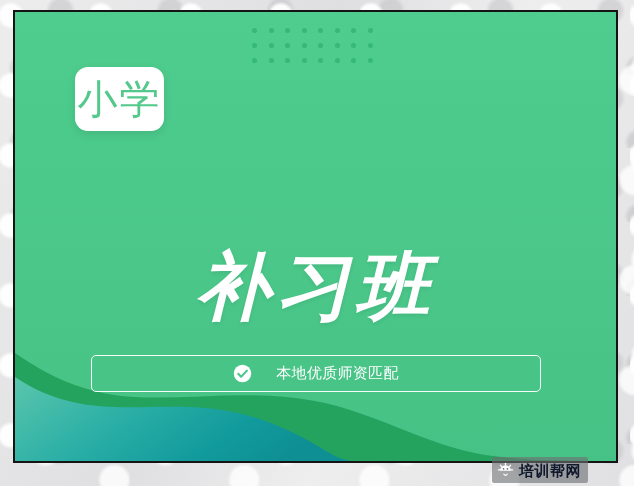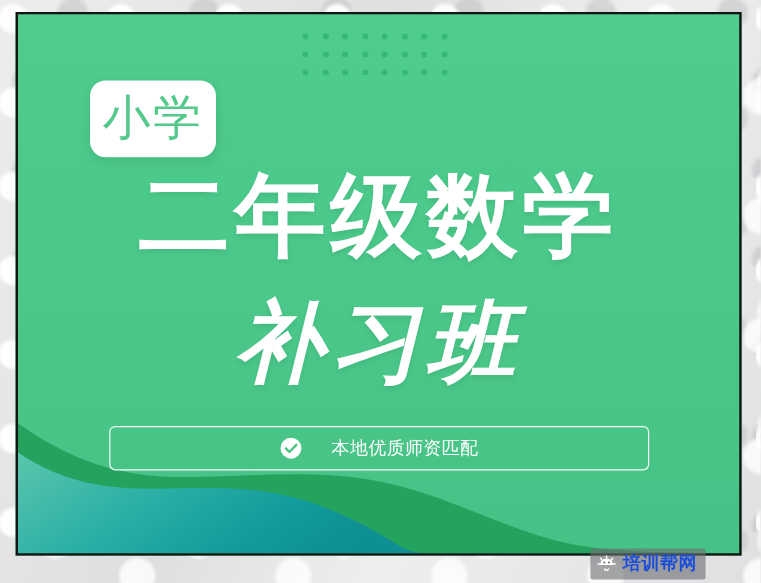--- a/index.html
+++ b/index.html
@@ -64,21 +64,21 @@
     height: 5px;
     border-radius: 50%;
     background: #35B878;
   }
 
   
   #grade-badge {
     position: absolute;
     left: 60px;
     top: 55px;
-    width: 105px;
+    width: 89px;
     height: 64px;
     background: #ffffff;
     border-radius: 13px;
     display: flex;
     align-items: center;
     justify-content: center;
     box-shadow: 0 3px 10px rgba(0,0,0,0.10);
   }
   #grade-badge .badge-text {
     color: #55C98C;
@@ -168,26 +168,26 @@
     height: 26px;
     display: flex;
     align-items: center;
     gap: 5px;
     padding: 0 7px 0 5px;
     background: rgba(108,112,114,0.62);
     border-radius: 2px;
   }
   #watermark .wm-icon { width: 17px; height: 17px; display: block; }
   #watermark .wm-text {
-    color: #1d4ed8;
+    color: #0f172a;
     font-size: 15px;
     line-height: 17px;
     letter-spacing: 0.5px;
     font-weight: 700;
-    font-family: Liberation Mono, monospace;
+    font-family: Liberation Sans, sans-serif;
     white-space: nowrap;
   }
 </style>
 </head>
 <body>
 
 <div id="page-bg"></div>
 
 <div id="poster-frame">
   <div id="poster-canvas">
@@ -229,21 +229,20 @@
         </linearGradient>
       </defs>
       <path d="M0,2 C40,30 78,44 120,46 C176,49 236,38 300,50 C360,61 410,94 470,104 C510,110 560,110 601,110 L601,110 L0,110 Z" fill="#24A35E"></path>
       <path d="M0,26 C60,66 110,54 175,56 C240,58 282,82 318,104 C330,110 336,110 342,110 L0,110 Z" fill="url(#tealGrad)"></path>
     </svg>
 
     <div id="grade-badge">
       <span class="badge-text">小学</span>
     </div>
 
-    <div class="headline" id="headline-line1">二年级数学</div>
     <div class="headline" id="headline-line2">补习班</div>
 
     <div id="feature-bar">
       <div class="feature-item">
         <svg class="check-icon" viewBox="0 0 24 24">
           <circle cx="12" cy="12" r="11" fill="#ffffff"></circle>
           <path d="M6.6 12.3 L10.3 16.0 L17.6 8.4" fill="none" stroke="#4BC689" stroke-width="2.6" stroke-linecap="round" stroke-linejoin="round"></path>
         </svg>
         <span class="feature-label">本地优质师资匹配</span>
       </div>

